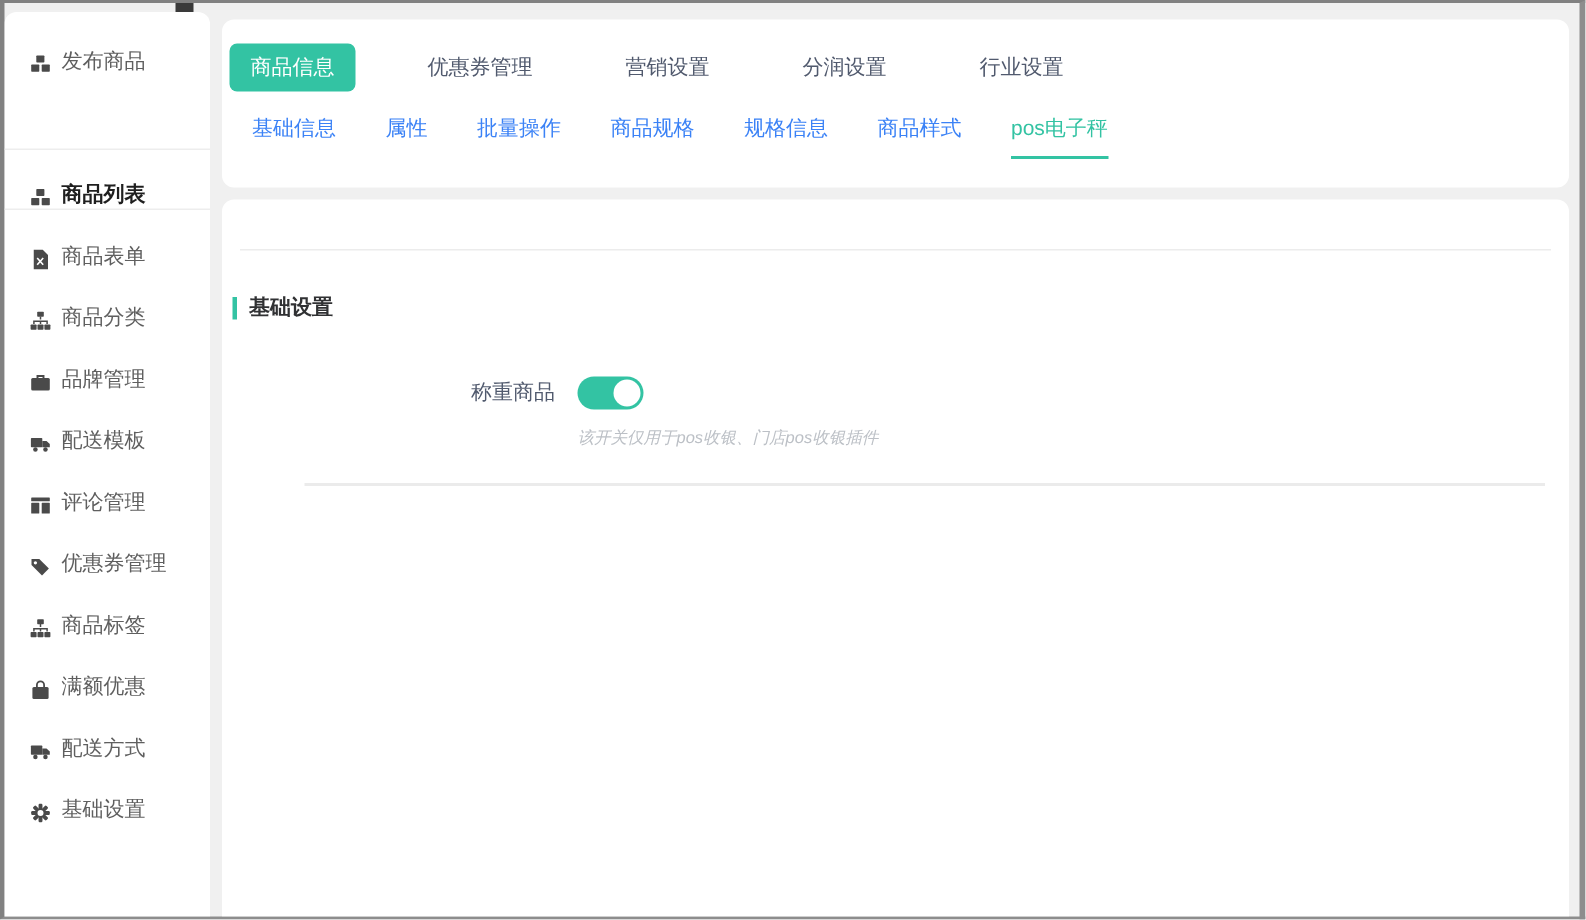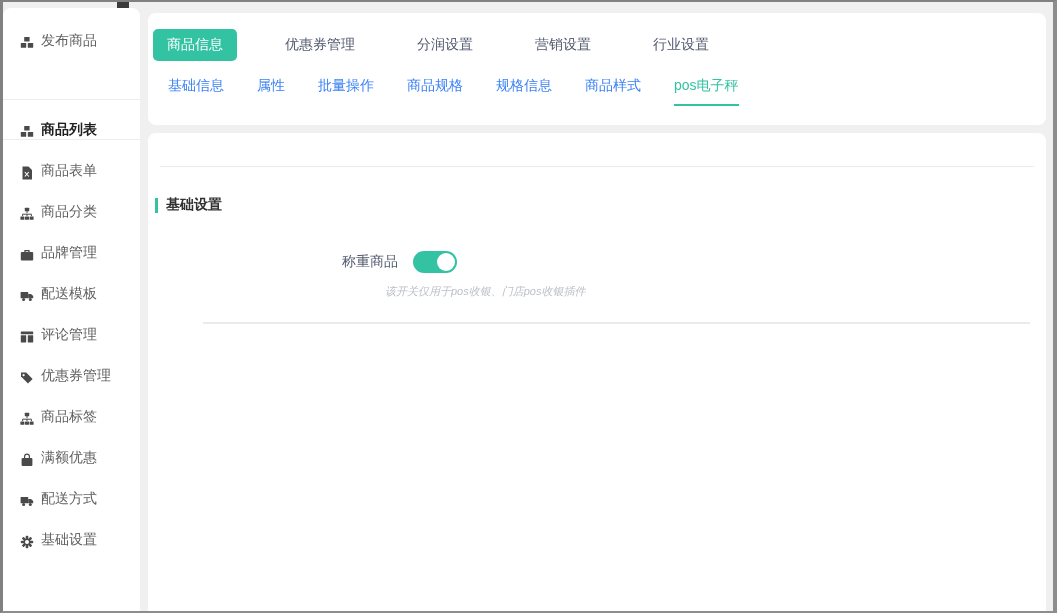--- a/index.html
+++ b/index.html
@@ -86,21 +86,20 @@
   .section-bar {
     width: 3px; height: 15px; background: #33c3a3; margin-right: 8px;
   }
   .section-title { font-size: 14px; font-weight: bold; color: #303133; }
   .form-row {
     display: flex; align-items: center; margin-top: 37px;
   }
   .form-label {
     width: 222px; text-align: right; font-size: 14px; color: #515a6e;
     flex: none;
-    margin-left: 28px;
   }
   .switch {
     margin-left: 15px;
     width: 44px; height: 22px; border-radius: 11px;
     background: #33c3a3; position: relative; cursor: pointer;
     flex: none;
   }
   .switch .knob {
     position: absolute; top: 2px; right: 2px;
     width: 18px; height: 18px; border-radius: 50%;
@@ -250,22 +249,22 @@
           </svg>
         </span>
         <span class="side-label">基础设置</span>
       </div>
     </nav>
 
   <header class="header-panel">
     <div class="main-tabs">
         <span class="main-tab active">商品信息</span>
         <span class="main-tab">优惠券管理</span>
+        <span class="main-tab">营销设置</span>
         <span class="main-tab">分润设置</span>
-        <span class="main-tab">营销设置</span>
         <span class="main-tab">行业设置</span>
       </div>
     <div class="sub-tabs">
         <span class="sub-tab">基础信息</span>
         <span class="sub-tab">属性</span>
         <span class="sub-tab">批量操作</span>
         <span class="sub-tab">商品规格</span>
         <span class="sub-tab">规格信息</span>
         <span class="sub-tab">商品样式</span>
         <span class="sub-tab active">pos电子秤</span>

